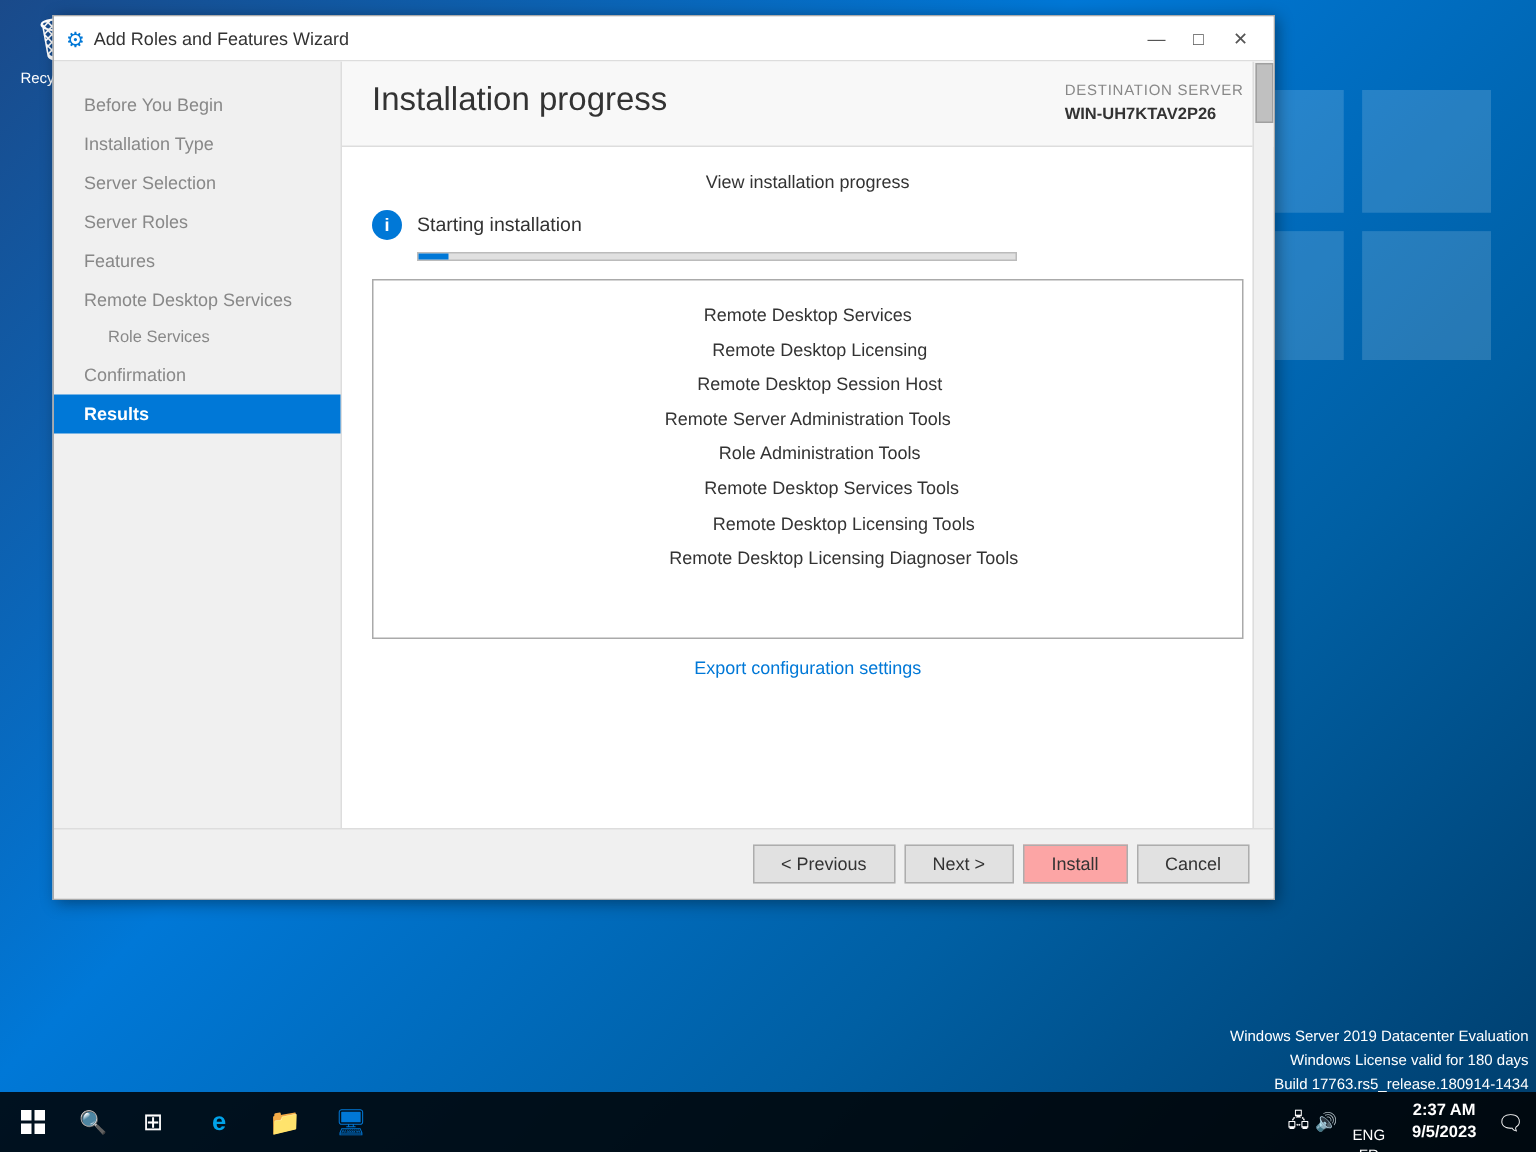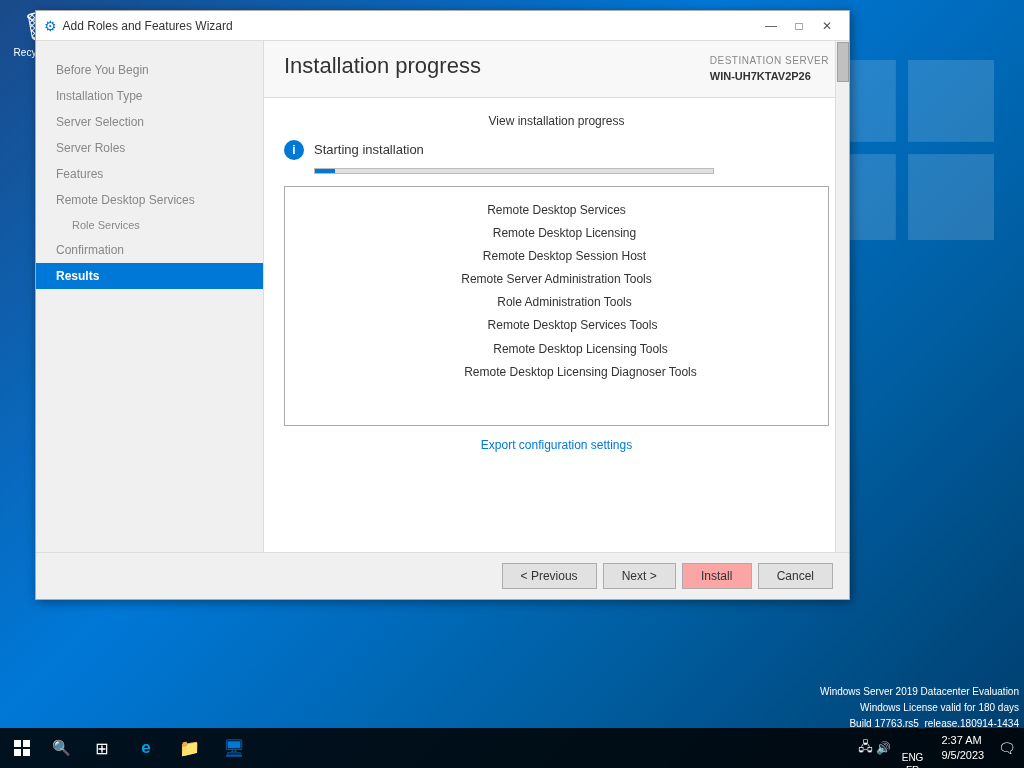--- a/index.html
+++ b/index.html
@@ -83,23 +83,24 @@
 
     .taskbar-sys-icons {
       display: flex;
       align-items: center;
       gap: 4px;
     }
 
     .taskbar-clock {
       color: white;
       font-size: 11px;
-      text-align: left;
+      text-align: center;
       line-height: 1.4;
       padding: 0 8px;
+      font-weight: bold;
     }
 
     .taskbar-lang {
       color: white;
       font-size: 10px;
       text-align: center;
       line-height: 1.3;
       padding: 0 4px;
       margin-top: 32px;
     }
@@ -186,21 +187,21 @@
     }
 
     .window-content {
       display: flex;
       flex: 1;
       overflow: hidden;
     }
 
     
     .sidebar {
-      width: 228px;
+      width: 192px;
       background: #f0f0f0;
       border-right: 1px solid #ddd;
       flex-shrink: 0;
       padding-top: 16px;
     }
 
     .sidebar-item {
       padding: 6px 16px 6px 20px;
       font-size: 12px;
       color: #888;

